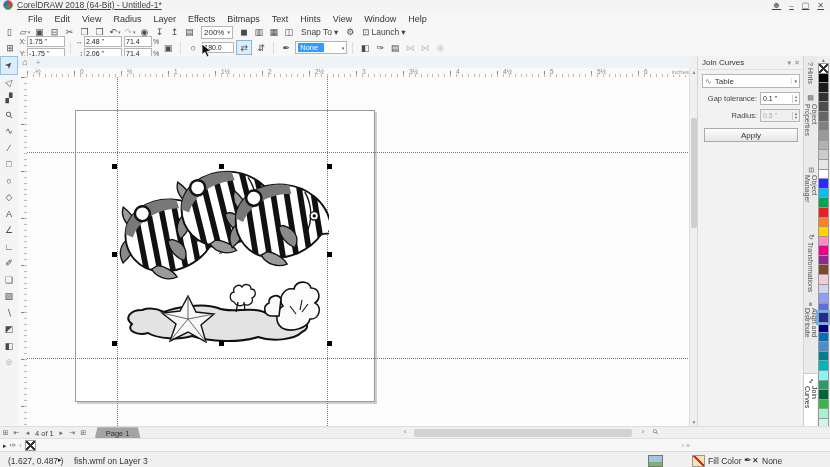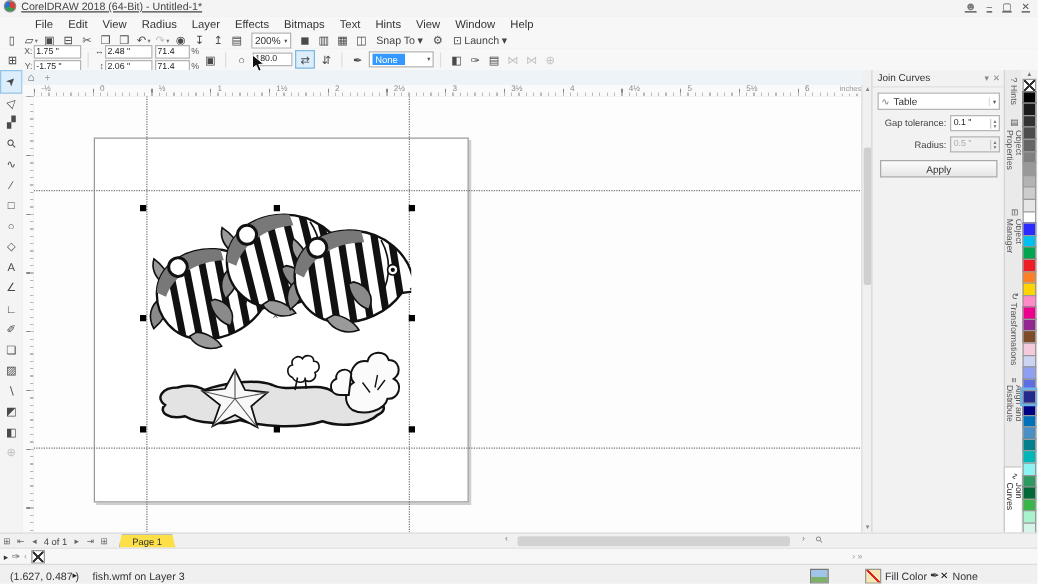--- a/index.html
+++ b/index.html
@@ -92,21 +92,21 @@
   
   .palette{position:absolute;right:0;width:13px;top:0;bottom:-12px;background:#f0f0f0;display:flex;flex-direction:column;align-items:center;padding-top:1px;}
   .pal-arr{font-size:5px;color:#777;height:7px;line-height:7px;}
   .swatch{width:9px;height:8.6px;flex:0 0 8.6px;border:1px solid #999;margin-top:-1px;}
   .swatch.selected{outline:2px solid #6db3e8;z-index:3;}
   .none-swatch{background:#fff;background-image:linear-gradient(45deg,transparent 44%,#333 44%,#333 56%,transparent 56%),linear-gradient(-45deg,transparent 44%,#333 44%,#333 56%,transparent 56%);}
   
   .pagebar{position:absolute;top:426px;left:0;right:0;height:12px;background:#f0f0f0;border-top:1px solid #ddd;display:flex;align-items:center;font-size:8px;color:#555;}
   .pgbtn{width:11px;text-align:center;font-size:7px;color:#666;}
   .pgind{font-size:7.5px;color:#444;padding:0 2px;}
-  .pagetab{height:11px;display:flex;align-items:center;padding:0 10px;background:#fde047;border:1px solid #bbb;border-bottom:none;font-size:7.5px;color:#333;margin-left:6px;clip-path:polygon(6% 0,94% 0,100% 100%,0 100%);}
+  .pagetab{height:11px;display:flex;align-items:center;padding:0 10px;background:#a3a3a3;border:1px solid #bbb;border-bottom:none;font-size:7.5px;color:#333;margin-left:6px;clip-path:polygon(6% 0,94% 0,100% 100%,0 100%);}
   .hscroll{position:absolute;left:408px;right:158px;top:1px;height:10px;background:#f0f0f0;}
   .hscroll .thumb{position:absolute;left:6px;right:40px;top:1px;bottom:1px;background:#d2d2d2;border-radius:2px;}
   .hs-arr{position:absolute;top:0;font-size:7px;color:#777;}
   .docpal{position:absolute;top:438px;left:0;right:0;height:13px;background:#f7f7f7;border-top:1px solid #e0e0e0;display:flex;align-items:center;font-size:8px;color:#777;padding-left:3px;gap:3px;}
   .docpal .hinttext{position:absolute;left:250px;width:300px;text-align:left;font-style:italic;font-size:7.5px;color:#c0c0c0;}
   .docpal .endarrows{position:absolute;right:140px;font-size:7px;color:#999;}
   .dswatch{width:9px;height:9px;border:1px solid #999;}
   .statusbar{position:absolute;top:451px;left:0;right:0;height:16px;background:#f0f0f0;border-top:1px solid #ddd;font-size:8.5px;color:#333;}
   .coords{position:absolute;left:8px;top:4px;}
   .statri{position:absolute;left:58px;top:4px;font-size:7px;color:#222;}

